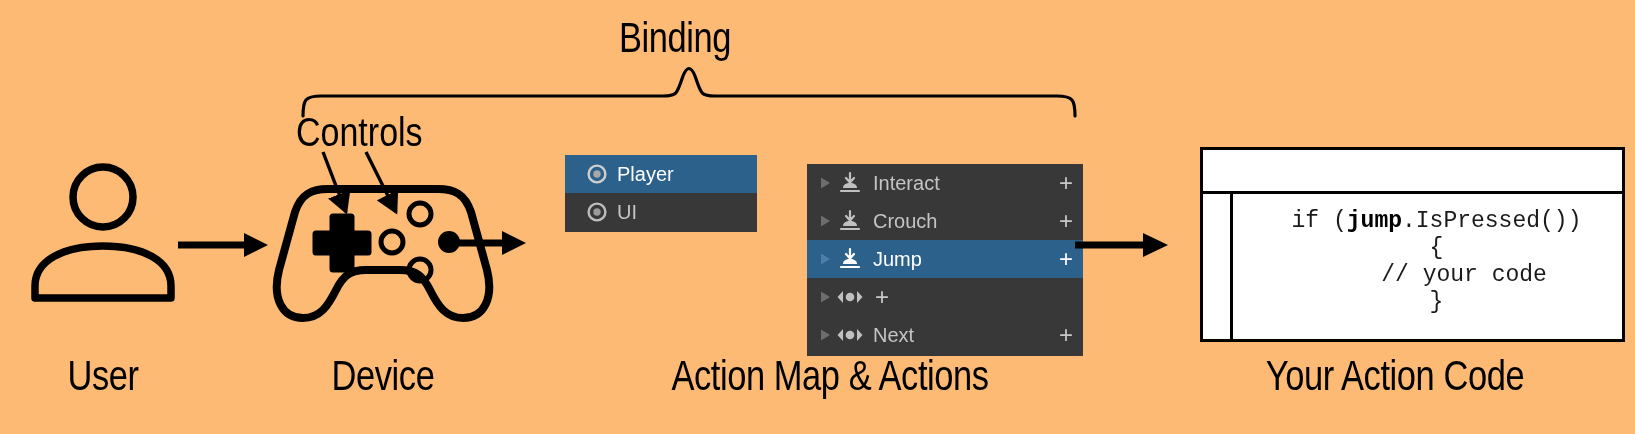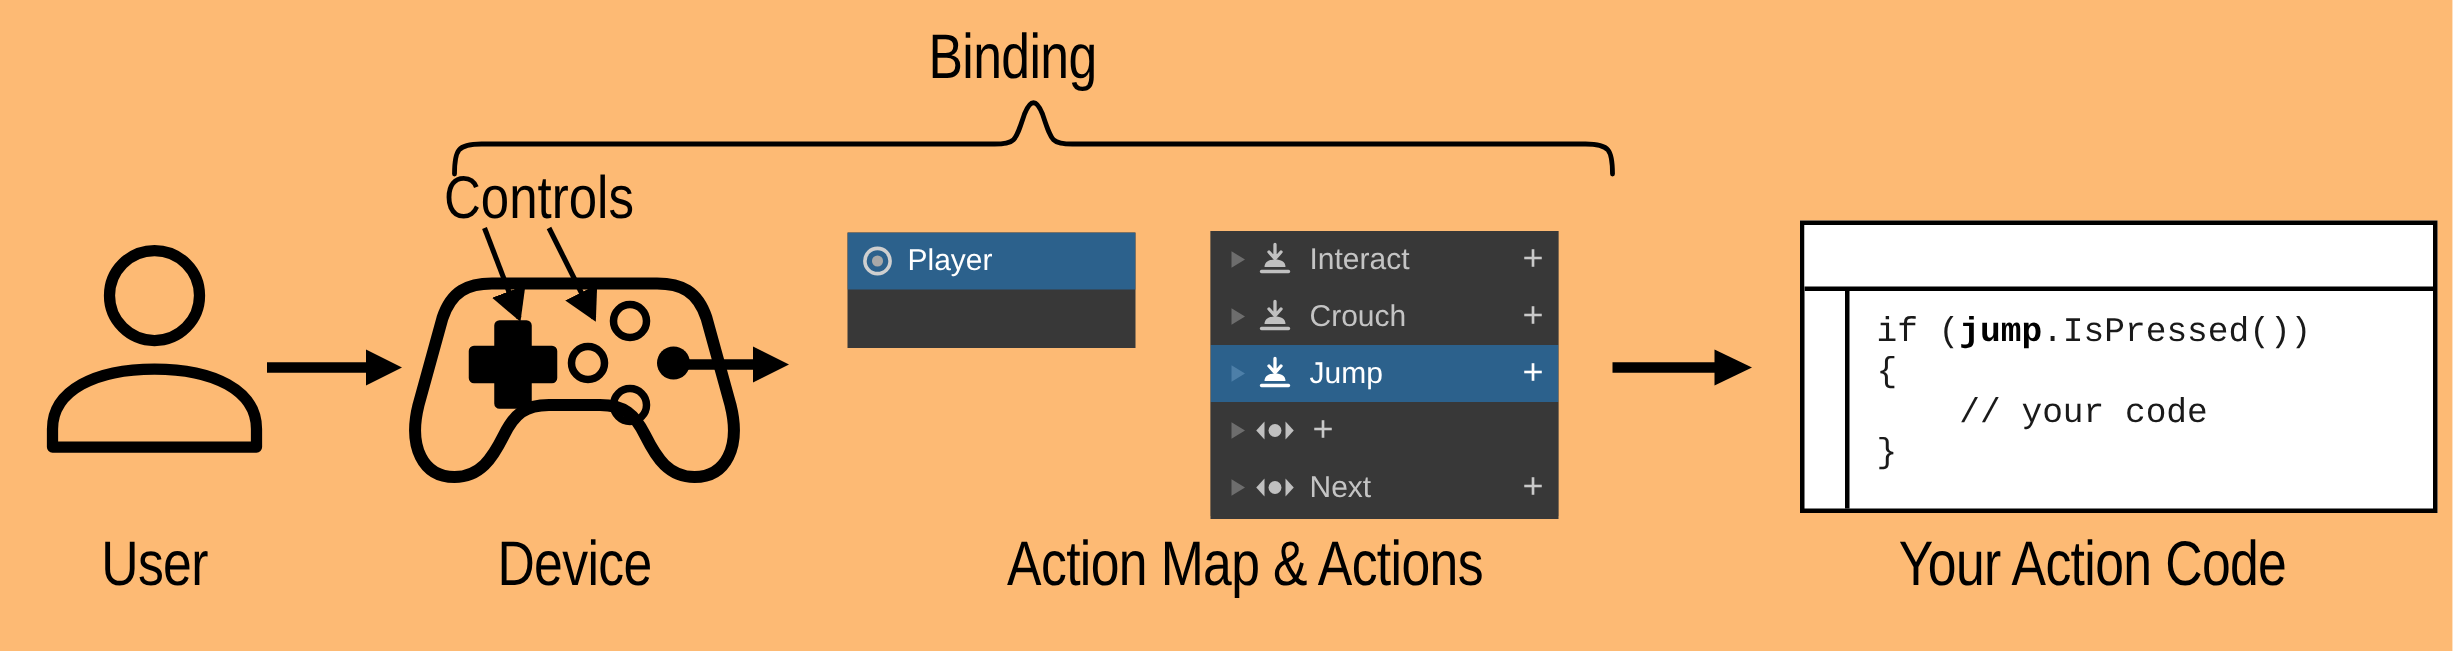--- a/index.html
+++ b/index.html
@@ -52,21 +52,21 @@
     box-sizing: border-box;
     color: #c4c4c4;
     font-family: "Liberation Sans", sans-serif;
     font-size: 20px;
     background: #383838;
   }
   .unity-row.selected {
     background: #2c618c;
     color: #ffffff;
   }
-  .map-row { padding-left: 10px; }
+  .map-row { padding-left: 22px; }
   .map-label { margin-left: 10px; }
 
   .act-row { padding-left: 8px; position: relative; }
   .act-foldout {
     width: 20px;
     display: flex;
     justify-content: center;
     align-items: center;
     flex: 0 0 auto;
   }
@@ -89,20 +89,21 @@
     line-height: 1;
     color: #c9c9c9;
   }
   .unity-row.selected .act-plus { color: #ffffff; }
 
   
   .code-window {
     border: 3px solid #000000;
     background: #ffffff;
     box-sizing: border-box;
+    text-align: center;
   }
   .code-titlebar {
     height: 44px;
     border-bottom: 3px solid #000000;
     box-sizing: border-box;
     background: #ffffff;
   }
   .code-body {
     display: flex;
     height: calc(100% - 44px);
@@ -196,23 +197,32 @@
   <div class="abs unity-panel" style="left:565px; top:155px; width:192px; height:77px;">
     <div class="unity-row map-row selected">
       <span class="map-icon">
         <svg width="20" height="20" viewBox="0 0 20 20">
           <circle cx="10" cy="10" r="8.4" fill="none" stroke="#cfcfcf" stroke-width="2.4"></circle>
           <circle cx="10" cy="10" r="3.7" fill="#a8a8a8"></circle>
         </svg>
       </span>
       <span class="map-label">Player</span>
     </div>
-  </div>
-
-  <div class="abs unity-panel" style="left:807px; top:154px; width:232px; height:192px;">
+    <div class="unity-row map-row">
+      <span class="map-icon">
+        <svg width="20" height="20" viewBox="0 0 20 20">
+          <circle cx="10" cy="10" r="8.4" fill="none" stroke="#bdbdbd" stroke-width="2.4"></circle>
+          <circle cx="10" cy="10" r="3.7" fill="#9a9a9a"></circle>
+        </svg>
+      </span>
+      <span class="map-label">UI</span>
+    </div>
+  </div>
+
+  <div class="abs unity-panel" style="left:807px; top:164px; width:276px; height:192px;">
 
     <div class="unity-row act-row">
       <span class="act-foldout">
         <svg width="14" height="14" viewBox="0 0 14 14">
             <path d="M3,1.5 L12,7 L3,12.5 z" fill="#6d6d6d"></path>
           </svg>
       </span>
       <span class="act-icon">
         <svg width="24" height="22" viewBox="0 0 24 22">
           <path d="M12,1 L12,9 M8,6 L12,10.5 L16,6" fill="none" stroke="#c0c0c0" stroke-width="2.2" stroke-linecap="round" stroke-linejoin="round"></path>

